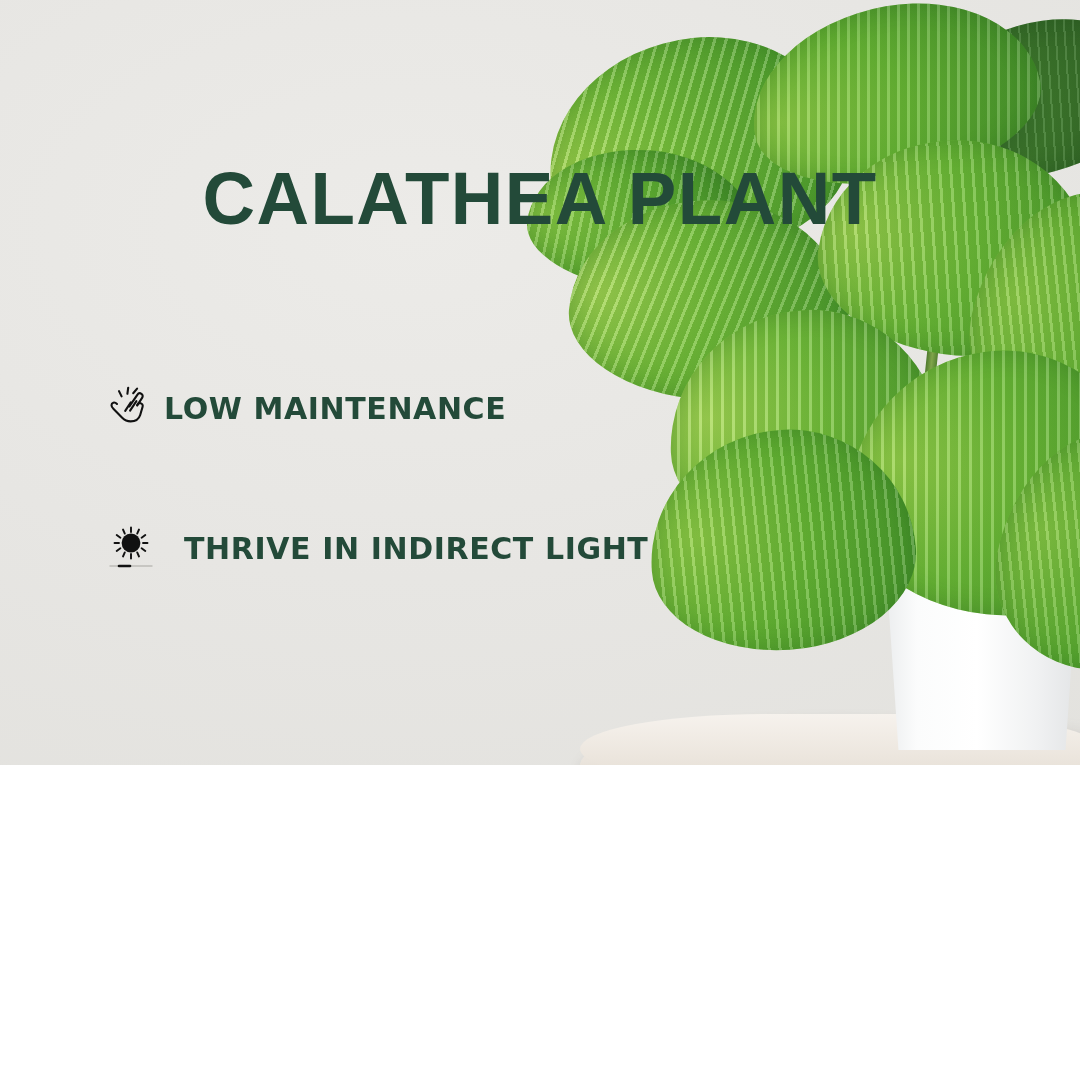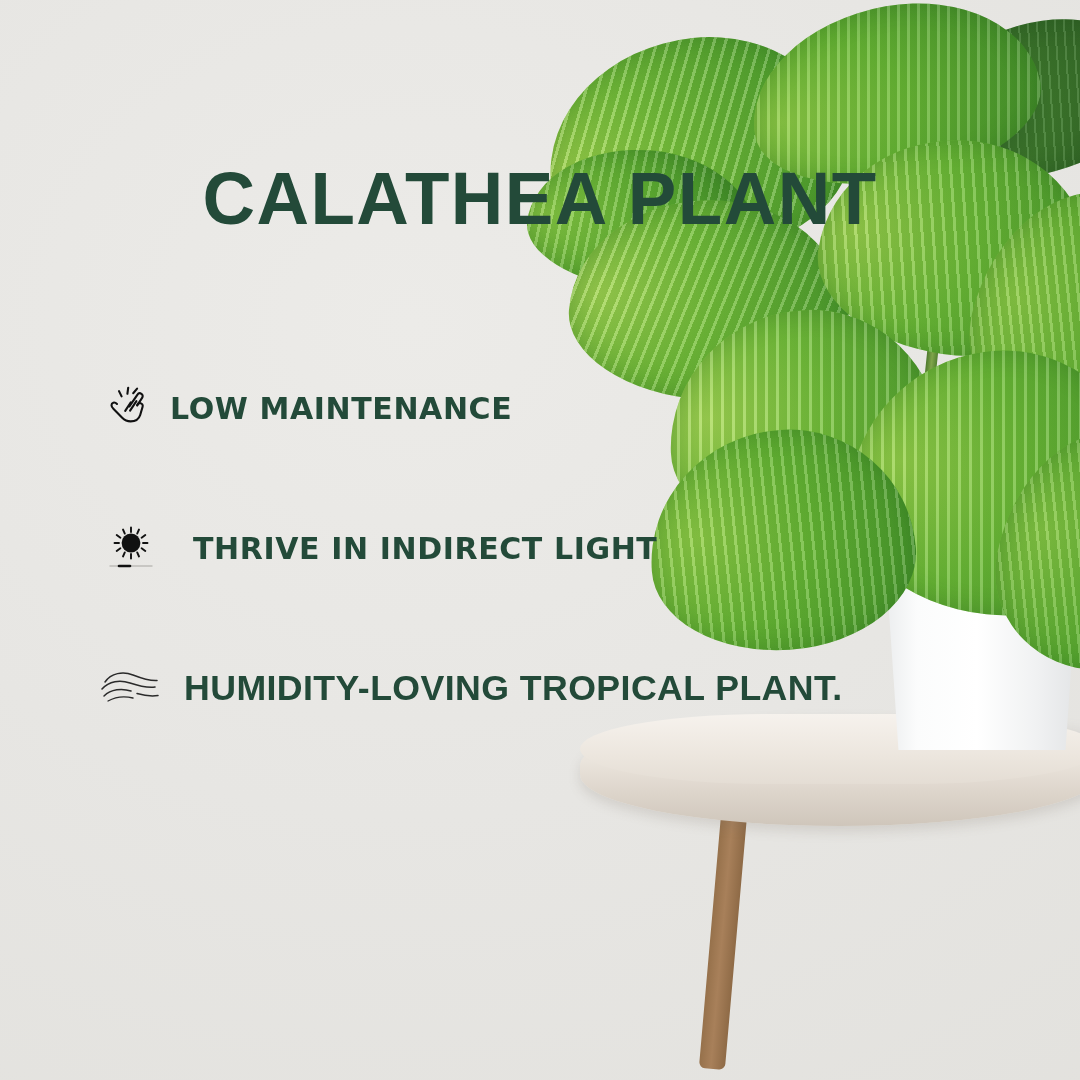--- a/index.html
+++ b/index.html
@@ -9,21 +9,21 @@
   body {
     width: 1080px;
     height: 1080px;
     overflow: hidden;
     font-family: "Liberation Sans", sans-serif;
   }
 
   #poster {
     position: relative;
     width: 1080px;
-    height: 1080px;
+    height: 765px;
     background: #f9a8d4;
     overflow: hidden;
   }
 
   
   #backdrop {
     position: absolute;
     inset: 0;
     background:
       radial-gradient(115% 95% at 38% 30%, #ecebe8 0%, #e7e6e3 48%, #e2e1dd 100%);
@@ -75,32 +75,32 @@
   .feature-label {
     color: #234a39;
     font-weight: 700;
     white-space: nowrap;
   }
   
   .row-wide .feature-label {
     font-family: "DejaVu Sans", sans-serif;
     font-size: 30px;
     letter-spacing: 0.6px;
-    margin-left: 8px;
+    margin-left: 2px;
   }
   
   .row-narrow .feature-label {
     font-family: "Liberation Sans Narrow", "Liberation Sans", sans-serif;
     font-size: 35px;
     letter-spacing: 0.4px;
     transform: scaleX(1.02);
     transform-origin: 0 50%;
     margin-left: 12px;
   }
-  #row-light .feature-label { margin-left: 31px; }
+  #row-light .feature-label { margin-left: 22px; }
   #row-humidity .feature-label { margin-left: 22px; }
 
   
   #photo {
     position: absolute;
     right: 0;
     top: 0;
     width: 560px;
     height: 1080px;
     z-index: 3;
@@ -317,27 +317,15 @@
             <line x1="17" y1="8.5" x2="18.8" y2="12.6"></line>
           </g>
           <line x1="4" y1="45" x2="46" y2="45" stroke="#bdbcb8" stroke-width="1.4" stroke-linecap="round"></line>
           <line x1="13" y1="45" x2="24" y2="45" stroke="#111111" stroke-width="2.6" stroke-linecap="round"></line>
         </svg>
       </div>
       <div class="feature-label">THRIVE IN  INDIRECT LIGHT</div>
     </div>
 
 
-    <div class="feature-row row-narrow" id="row-humidity">
-      <div class="feature-icon">
-        <svg width="64" height="44" viewBox="0 0 64 44" fill="none" stroke="#2a2a2a" stroke-linecap="round">
-          <path d="M6 16 C12 7 24 5 34 9 C43 12.5 51 15 58 14.5" stroke-width="1.5"></path>
-          <path d="M3 23 C10 15 21 13.5 31 17 C40 20 48 22 56 21" stroke-width="1.6"></path>
-          <path d="M5 30 C12 23 23 22 32 25" stroke-width="1.5"></path>
-          <path d="M38 27.5 C45 29.5 52 30.5 59 29.5" stroke-width="1.5"></path>
-          <path d="M9 35 C17 30.5 26 30 34 32" stroke-width="1.3"></path>
-        </svg>
-      </div>
-      <div class="feature-label">HUMIDITY-LOVING TROPICAL PLANT.</div>
-    </div>
 
   </div>
 </div>
 
 </body></html>

